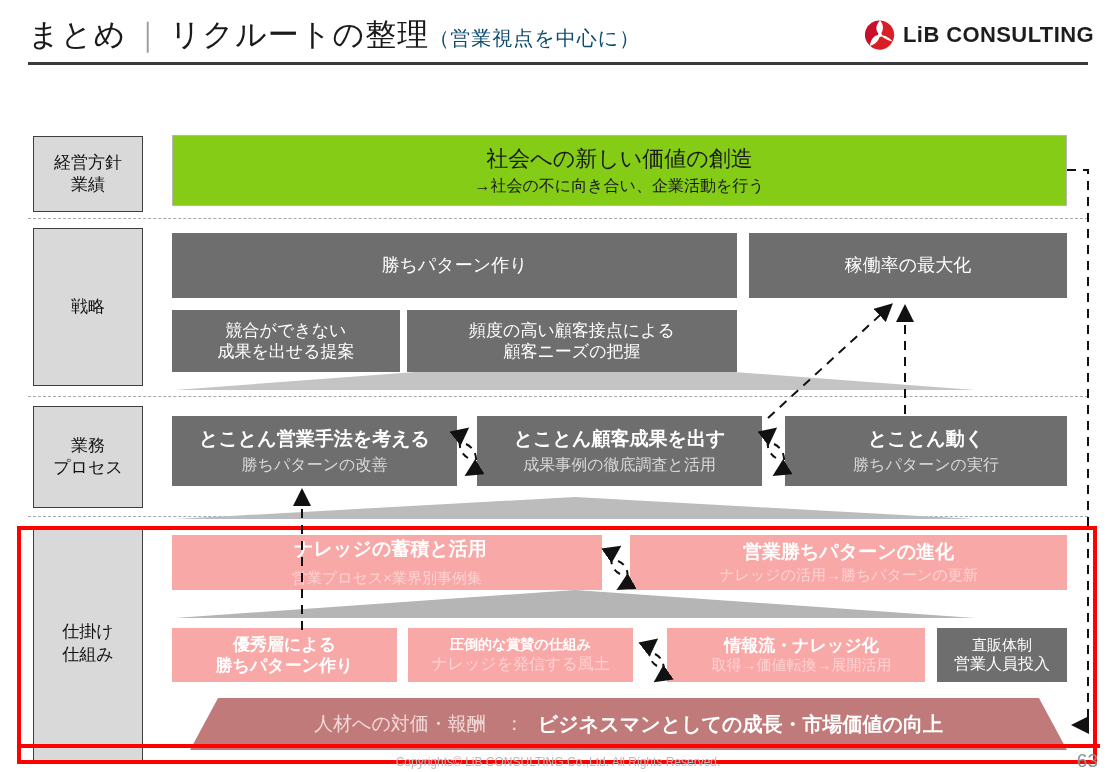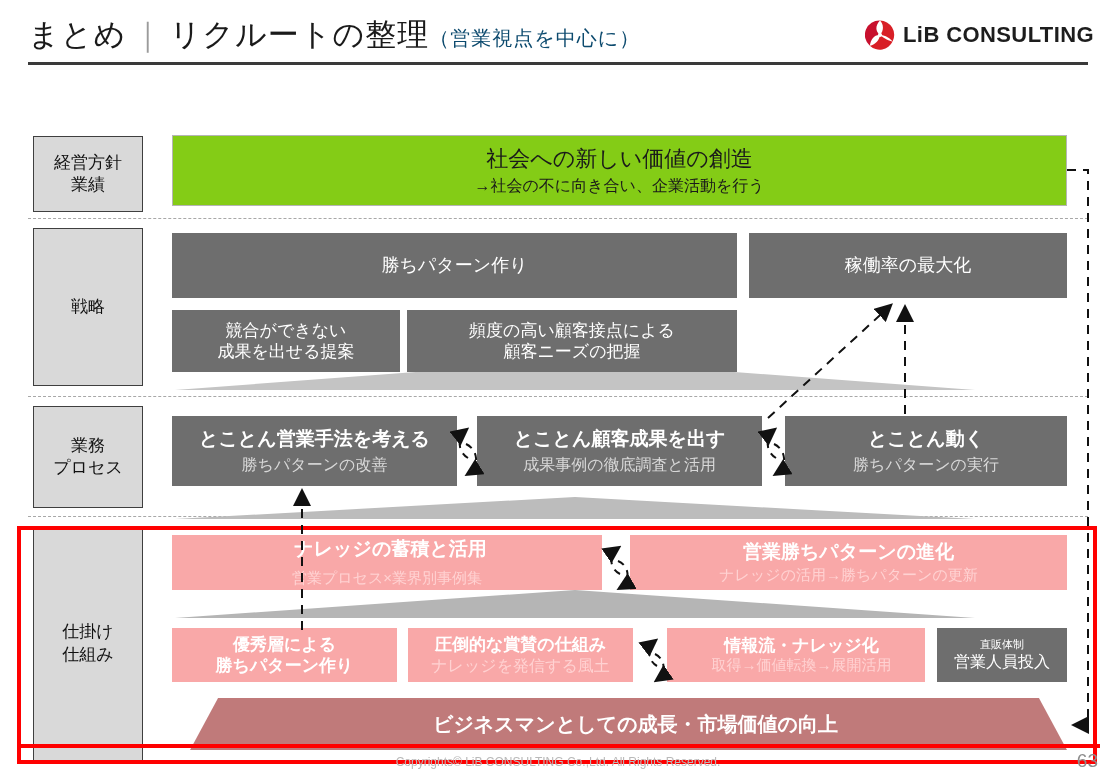--- a/index.html
+++ b/index.html
@@ -200,33 +200,34 @@
     <div class="node pink" style="left:630px; top:517px; width:437px; height:55px;">
       <div class="t1" style="font-size:19px;">営業勝ちパターンの進化</div>
       <div class="t2" style="font-size:15px; margin-top:2px;">ナレッジの活用→勝ちパターンの更新</div>
     </div>
 
     <div class="node pink" style="left:172px; top:610px; width:225px; height:54px;">
       <div class="t1" style="font-size:17px;">優秀層による</div>
       <div class="t1" style="font-size:17px;">勝ちパターン作り</div>
     </div>
     <div class="node pink" style="left:408px; top:610px; width:225px; height:54px;">
-      <div class="t1" style="font-size:17px;">圧倒的な賞賛の仕組み</div>
+      <div class="t1" style="font-size:14px;">圧倒的な賞賛の仕組み</div>
       <div class="t2" style="font-size:16px;">ナレッジを発信する風土</div>
     </div>
     <div class="node pink" style="left:667px; top:610px; width:258px; height:54px;padding-left:11px;">
       <div class="t1" style="font-size:17px;">情報流・ナレッジ化</div>
       <div class="t2" style="font-size:15px;">取得→価値転換→展開活用</div>
     </div>
     <div class="node gray" style="left:937px; top:610px; width:130px; height:54px;">
-      <div class="t1" style="font-size:11px;">直販体制</div>
+      <div class="t1" style="font-size:15px;">直販体制</div>
       <div class="t1" style="font-size:16px;">営業人員投入</div>
     </div>
 
     <div class="trap" style="left:190px; top:680px; width:877px; height:52px;">
+      <span class="lbl">人材への対価・報酬　：</span>
       <span style="display:inline-block;width:14px"></span>
       <span class="val">ビジネスマンとしての成長・市場価値の向上</span>
     </div>
 
     <svg id="wires">
       <defs>
         <marker id="ah" markerWidth="9" markerHeight="9" refX="7" refY="4.5" orient="auto">
           <path d="M0,0 L9,4.5 L0,9 z" fill="#111"></path>
         </marker>
       </defs>

